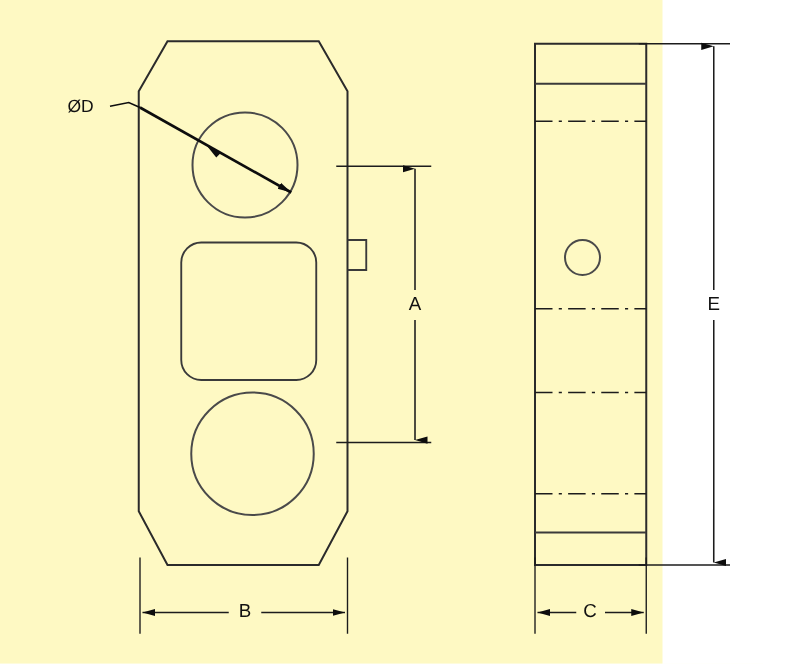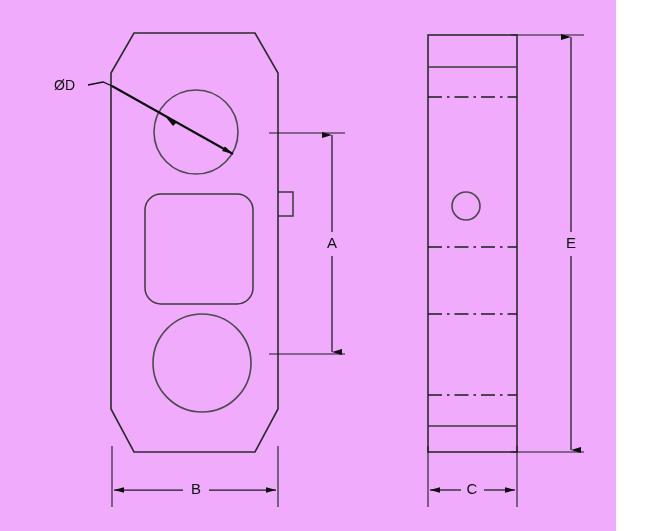--- a/index.html
+++ b/index.html
@@ -8,23 +8,23 @@
     background: #ffffff;
   }
   body {
     width: 646px;
     height: 531px;
     font-family: "Liberation Sans", sans-serif;
     overflow: hidden;
   }
   #drawing-root {
     position: relative;
-    width: 616px;
+    width: 530px;
     height: 531px;
-    background: #f0abfc;
+    background: #fef9c3;
   }
   svg#technical-drawing {
     display: block;
     width: 646px;
     height: 531px;
   }
   .part-outline {
     fill: none;
     stroke: #2b2b2b;
     stroke-width: 1.6;

